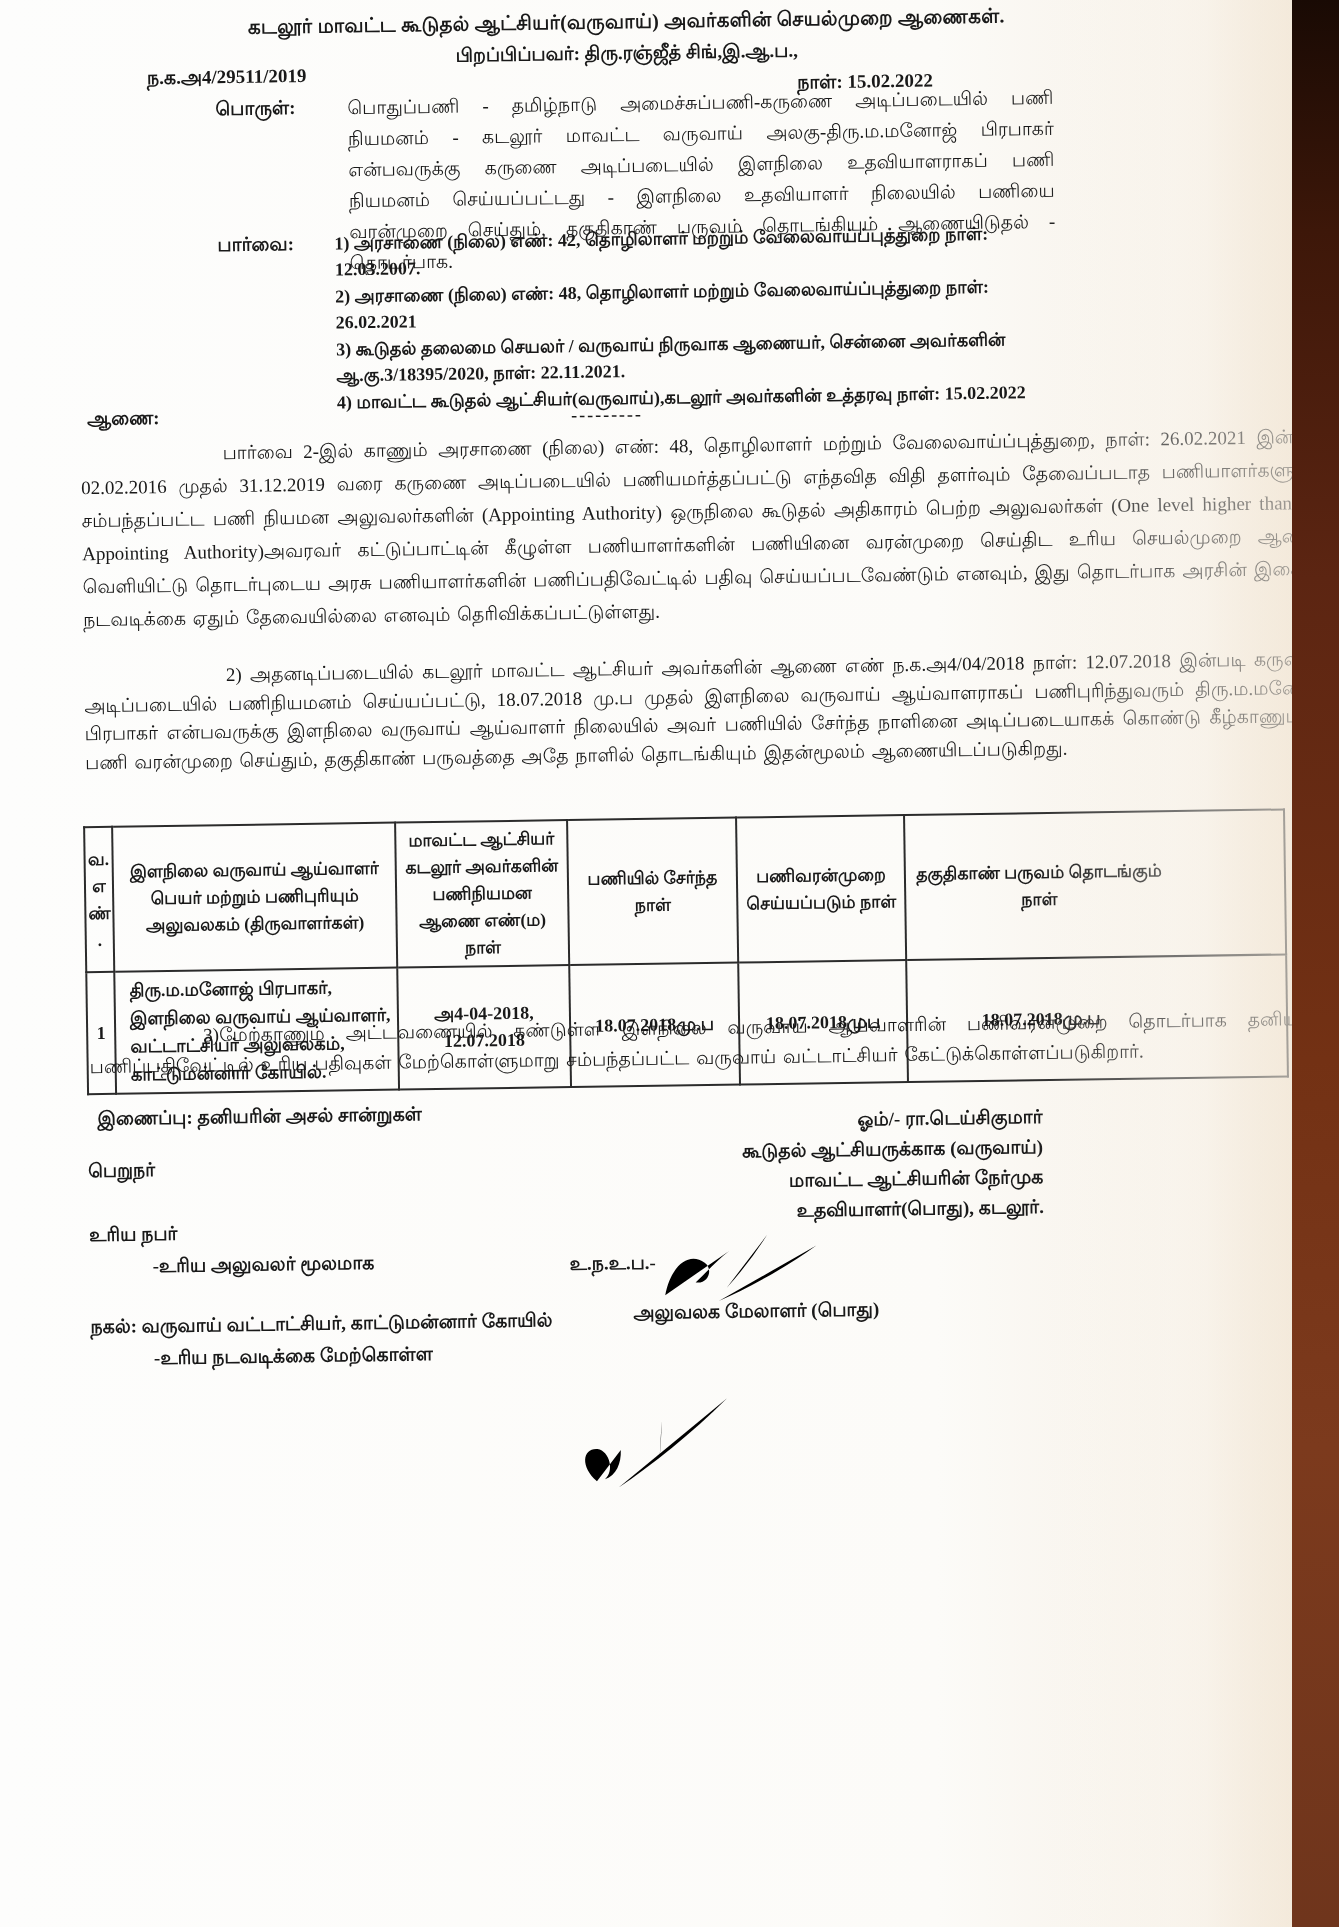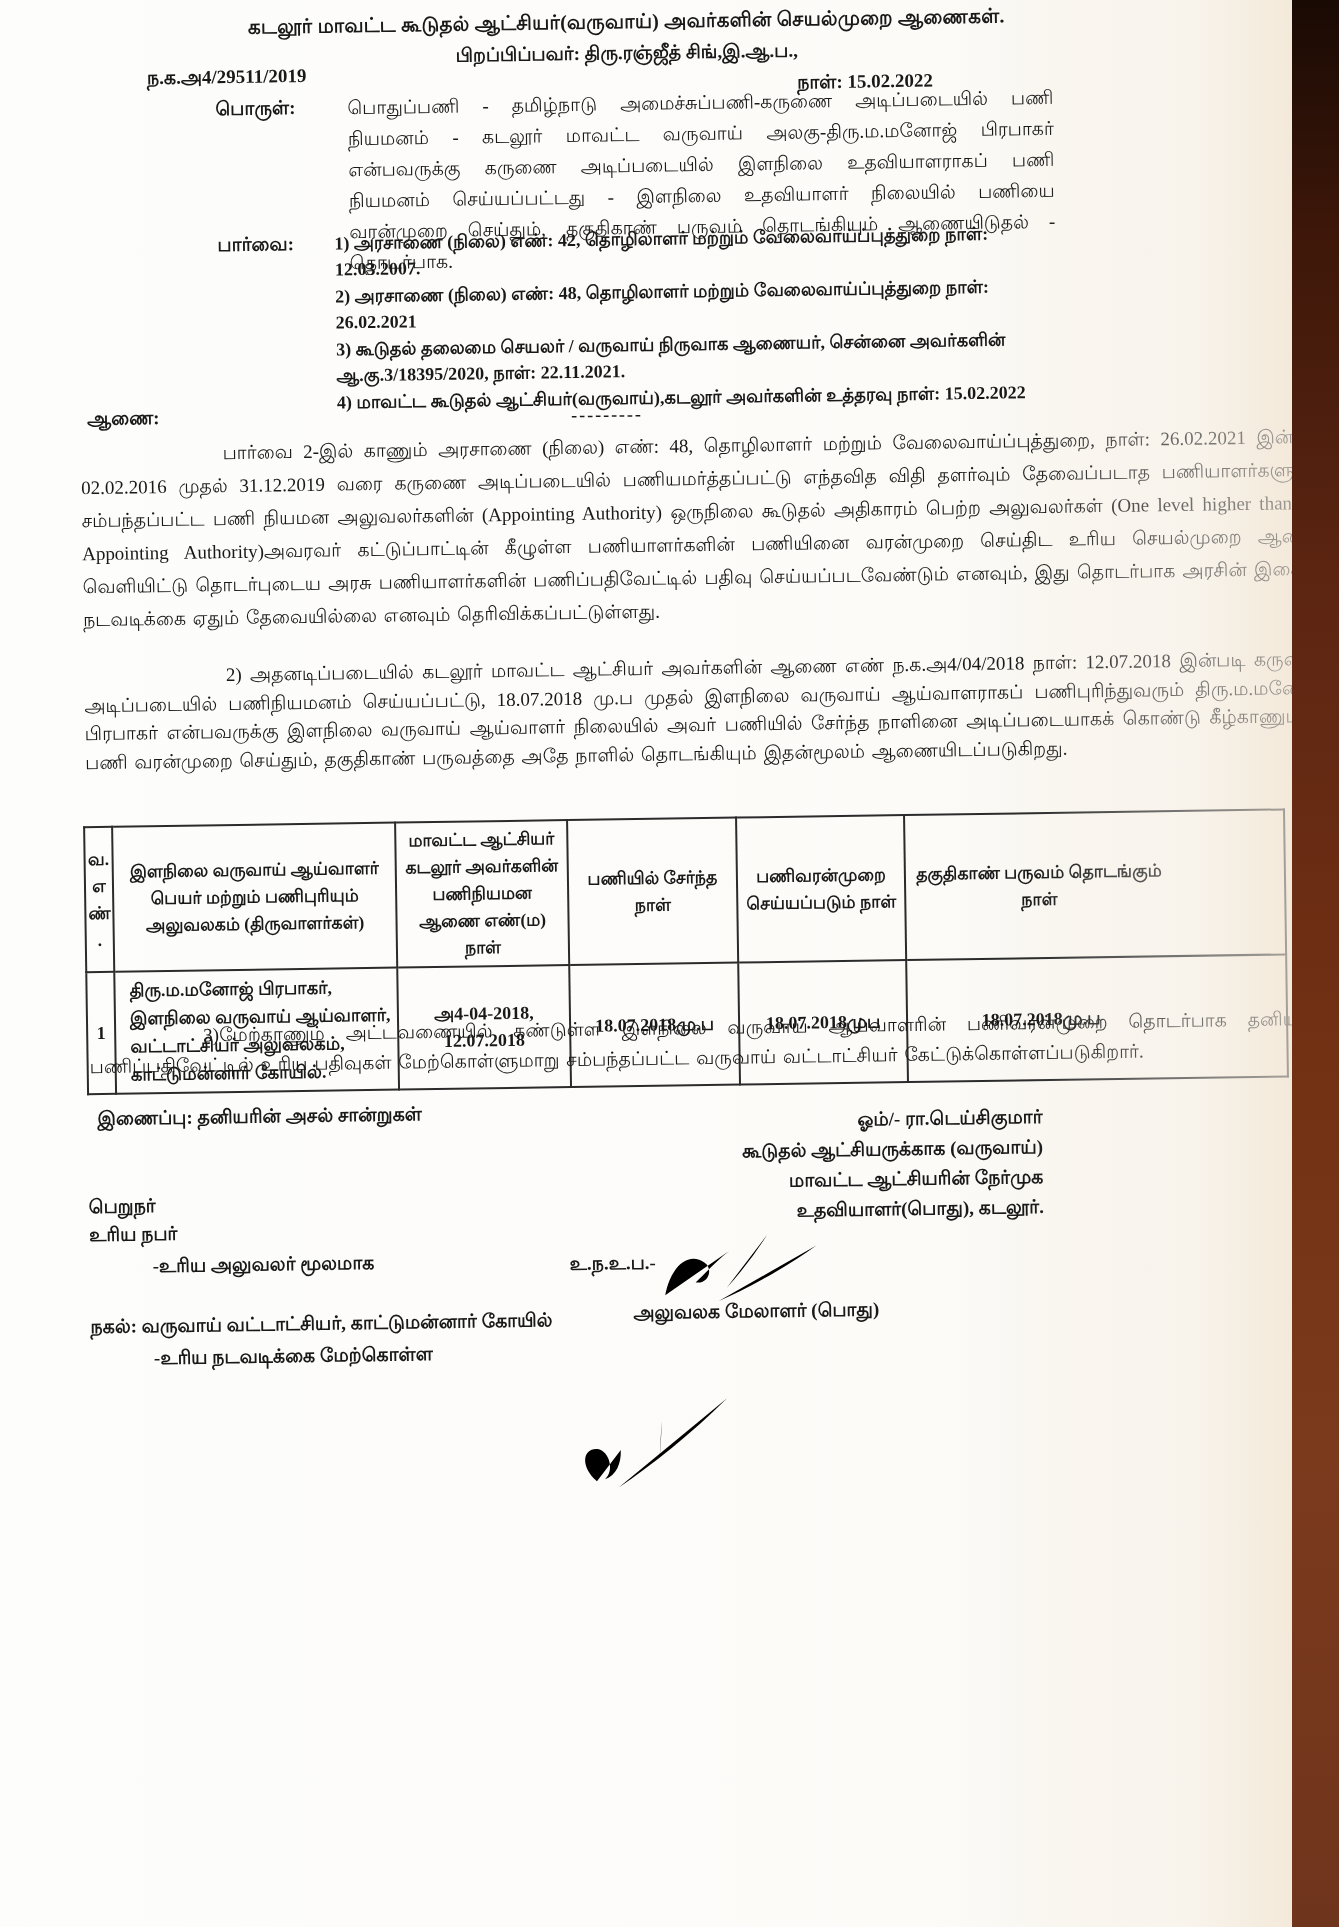--- a/index.html
+++ b/index.html
@@ -130,21 +130,21 @@
 
     <div class="abs lbl" style="left:95px;top:1100px;">இணைப்பு: தனியரின் அசல் சான்றுகள்</div>
 
     <div class="abs t-right" style="left:660px;top:1108px;width:380px;font-size:19px;font-weight:bold;line-height:30px;">
       <div>ஓம்/- ரா.டெய்சிகுமார்</div>
       <div>கூடுதல் ஆட்சியருக்காக (வருவாய்)</div>
       <div>மாவட்ட ஆட்சியரின் நேர்முக</div>
       <div>உதவியாளர்(பொது), கடலூர்.</div>
     </div>
 
-    <div class="abs lbl" style="left:85px;top:1188px;">பெறுநர்</div>
+    <div class="abs lbl" style="left:85px;top:1152px;">பெறுநர்</div>
     <div class="abs lbl" style="left:85px;top:1216px;">உரிய நபர்</div>
     <div class="abs lbl" style="left:148px;top:1248px;">-உரிய அலுவலர் மூலமாக</div>
 
     <div class="abs lbl" style="left:565px;top:1252px;">உ.ந.உ.ப.-</div>
 
     <svg class="abs" style="left:648px;top:1205px;transform:rotate(-8deg);" width="200" height="110" viewBox="0 0 200 110">
       <path class="ink" stroke-width="3" d="M8,78 C18,50 38,38 52,52 C60,60 52,74 40,70 C52,62 66,50 78,44
            M70,80 Q95,60 118,34 M92,86 L122,38 M108,88 L138,42 M124,90 L152,46
            M60,92 C90,84 130,70 165,52"></path>
       <path class="ink" stroke-width="2.5" d="M140,64 L158,36 M150,68 L170,40"></path>

